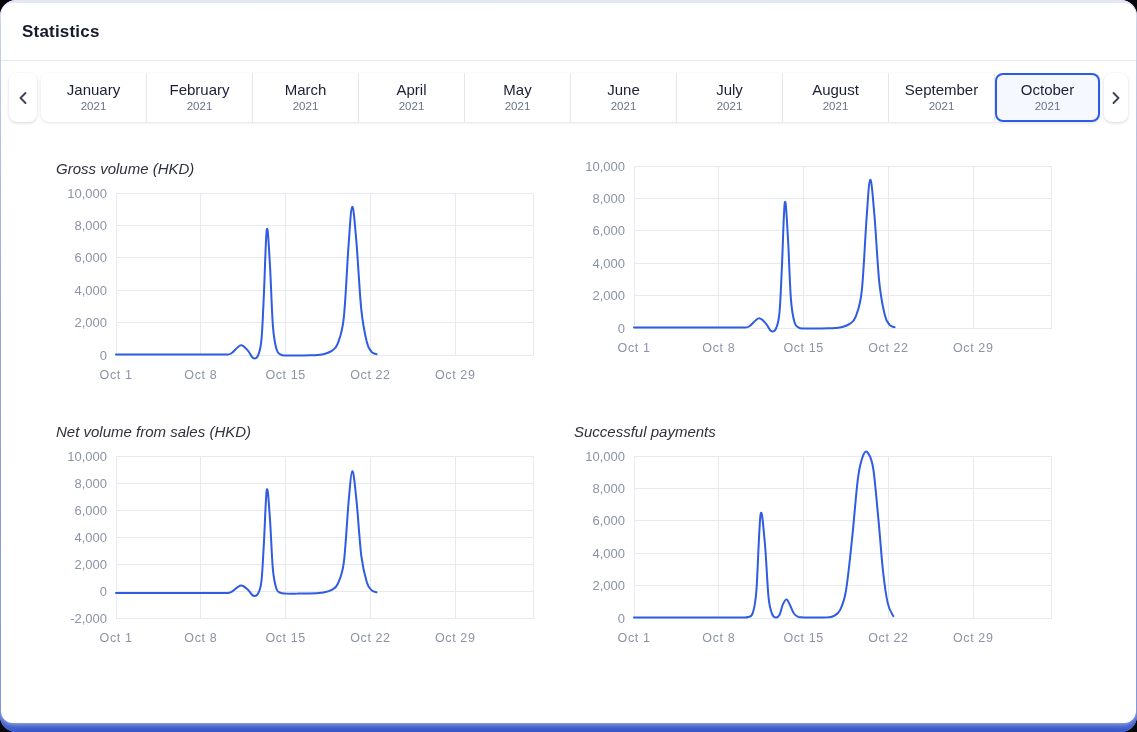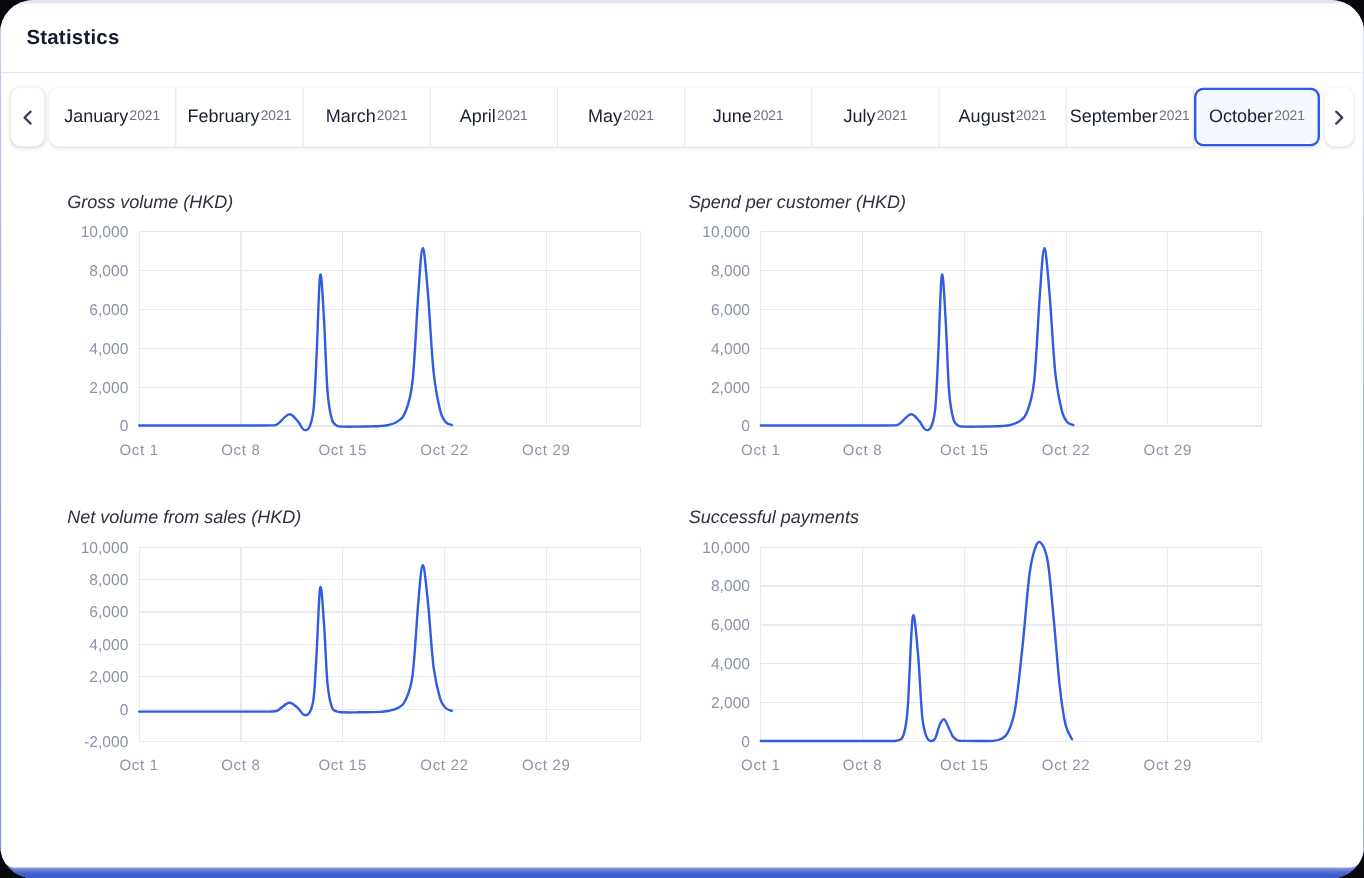--- a/index.html
+++ b/index.html
@@ -1,16 +1,16 @@
 <!DOCTYPE html>
 <html><head>
 <meta charset="utf-8">
 <style>
   html,body { margin:0; padding:0; background:#07080c; font-family:"Liberation Sans",sans-serif; }
-  .frame { position:relative; width:1137px; height:732px; border-radius:28px; overflow:hidden; background:#f0abfc; }
+  .frame { position:relative; width:1137px; height:732px; border-radius:16px; overflow:hidden; background:#f0abfc; }
   .backdrop { position:absolute; inset:0; border-radius:14px;
     background:linear-gradient(180deg,#e9edfb 0%,#c3cff4 3%,#5b76e4 45%,#3c61dd 100%); }
   .card { position:absolute; top:3px; left:1px; right:1px; bottom:9px; background:#fff; border-radius:12px;
     box-shadow:0 0 7px rgba(255,255,255,.85), 0 5px 18px rgba(20,30,70,.28); overflow:hidden; }
 
   .header { height:58px; display:flex; align-items:center; padding:0 21px; border-bottom:1px solid #e3e8ee; box-sizing:border-box; }
   .header h1 { margin:0; font-size:17px; font-weight:700; color:#15192d; letter-spacing:.2px; }
 
   .controls { display:flex; justify-content:flex-end; padding:16px 9px 0 0; }
   .radio-group { display:flex; align-items:center; gap:28px; background:#fff; border:1px solid #edeff3;
@@ -19,21 +19,21 @@
   .radio-dot { width:10px; height:10px; border-radius:50%; position:relative; border:2px solid #9aa2b1; background:#fff; }
   .radio-dot.on { border-color:#1b63e0; }
   .radio-dot.on::after { content:""; position:absolute; inset:1.5px; border-radius:50%; background:#1b63e0; }
   .radio-label { font-size:12.5px; color:#2f313d; }
 
   .tabs-row { display:flex; align-items:stretch; gap:4px; height:49px; padding:12px 8px 0 8px; }
   .nav-btn { width:28px; border:none; background:#fff; border-radius:8px; padding:0;
     box-shadow:0 1px 3px rgba(60,66,87,.22); display:flex; align-items:center; justify-content:center; cursor:pointer; }
   .nav-btn.right { width:24px; }
   .tabs { flex:1; display:flex; background:#fff; border-radius:8px; box-shadow:0 1px 3px rgba(60,66,87,.16); }
-  .tab { flex:1; display:flex; flex-direction:row; align-items:center; justify-content:center; gap:1px;
+  .tab { flex:1; display:flex; flex-direction:column; align-items:center; justify-content:center; gap:1px;
     border-right:1px solid #e3e8ee; cursor:pointer; box-sizing:border-box; }
   .tab:last-child { border-right:none; }
   .tab .month { font-size:15px; color:#1a1f36; line-height:1.2; }
   .tab .year { font-size:11.5px; color:#697386; line-height:1.2; }
   .tab.selected { border-radius:8px; background:#f5f8fe; box-shadow:inset 0 0 0 2px #2b5ce6; border-right-color:transparent; }
 
   .charts { display:grid; grid-template-columns:1fr 1fr; column-gap:40px; row-gap:40px; padding:38px 84px 0 55px; }
   .chart-title { margin:0 0 10px 0; font-size:15px; font-weight:400; color:#2f313d;font-style:italic; }
   svg.plot { display:block; width:100%; height:196px; overflow:visible; }
   svg.plot text { font-family:"Liberation Sans",sans-serif; }
@@ -129,21 +129,20 @@
             <text x="51" y="10.5" text-anchor="end" font-size="13" fill="#8b93a5">10,000</text>
             <text x="60" y="192" text-anchor="middle" font-size="12.5" fill="#8b93a5" letter-spacing="0.6">Oct 1</text>
             <text x="144.81159420289856" y="192" text-anchor="middle" font-size="12.5" fill="#8b93a5" letter-spacing="0.6">Oct 8</text>
             <text x="229.62318840579712" y="192" text-anchor="middle" font-size="12.5" fill="#8b93a5" letter-spacing="0.6">Oct 15</text>
             <text x="314.4347826086956" y="192" text-anchor="middle" font-size="12.5" fill="#8b93a5" letter-spacing="0.6">Oct 22</text>
             <text x="399.24637681159425" y="192" text-anchor="middle" font-size="12.5" fill="#8b93a5" letter-spacing="0.6">Oct 29</text>
             <path d="M60.0,167.6C62.0,167.6,68.1,167.6,72.1,167.6C76.2,167.6,80.2,167.6,84.2,167.6C88.3,167.6,92.3,167.6,96.3,167.6C100.4,167.6,104.4,167.6,108.5,167.6C112.5,167.6,116.5,167.6,120.6,167.6C124.6,167.6,128.7,167.6,132.7,167.6C136.7,167.6,140.8,167.6,144.8,167.6C148.9,167.6,152.9,167.6,156.9,167.6C161.0,167.6,166.0,167.7,169.0,167.5C172.1,167.3,172.5,168.1,175.1,166.5C177.7,165.0,182.0,158.7,184.8,158.3C187.6,157.8,190.0,161.8,192.1,163.9C194.1,166.1,195.3,170.1,196.9,170.9C198.5,171.8,200.3,171.9,201.8,169.0C203.2,166.1,204.4,163.3,205.4,153.4C206.4,143.5,206.9,128.2,207.8,109.7C208.7,91.2,209.8,47.9,210.8,42.5C211.9,37.1,212.9,61.2,213.9,77.3C214.9,93.3,215.8,124.7,216.9,138.8C218.0,153.0,219.2,157.5,220.5,162.3C221.8,167.1,223.3,166.6,224.8,167.7C226.3,168.7,227.8,168.3,229.6,168.5C231.4,168.6,233.7,168.6,235.7,168.6C237.7,168.6,238.7,168.5,241.7,168.5C244.8,168.4,250.6,168.4,253.9,168.3C257.1,168.2,258.7,168.2,261.1,168.0C263.5,167.8,266.0,167.7,268.4,167.0C270.8,166.4,273.4,165.7,275.7,163.9C277.9,162.2,279.7,162.2,281.7,156.7C283.7,151.1,286.0,147.2,287.8,130.7C289.6,114.3,291.2,76.3,292.6,57.8C294.0,39.3,294.9,20.0,296.3,19.8C297.6,19.5,299.0,39.1,300.5,56.2C302.0,73.4,303.6,106.2,305.3,122.6C307.1,139.1,309.1,148.0,310.8,155.0C312.5,162.1,314.0,162.7,315.6,164.8C317.3,166.8,319.7,166.8,320.5,167.2" fill="none" stroke="#2f5ce0" stroke-width="2" stroke-linecap="round"></path>
           </svg>
       </section>
       <section class="chart">
-        <h2 class="chart-title">Spend per customer (HKD)</h2>
         <svg class="plot" viewBox="0 0 478 196">
             <line x1="60" x2="60" y1="6" y2="168" stroke="#e6e9ef" stroke-width="1" shape-rendering="crispEdges"></line>
             <line x1="144.81159420289856" x2="144.81159420289856" y1="6" y2="168" stroke="#e6e9ef" stroke-width="1" shape-rendering="crispEdges"></line>
             <line x1="229.62318840579712" x2="229.62318840579712" y1="6" y2="168" stroke="#e6e9ef" stroke-width="1" shape-rendering="crispEdges"></line>
             <line x1="314.4347826086956" x2="314.4347826086956" y1="6" y2="168" stroke="#e6e9ef" stroke-width="1" shape-rendering="crispEdges"></line>
             <line x1="399.24637681159425" x2="399.24637681159425" y1="6" y2="168" stroke="#e6e9ef" stroke-width="1" shape-rendering="crispEdges"></line>
             <line x1="477.5" x2="477.5" y1="6" y2="168" stroke="#e6e9ef" stroke-width="1" shape-rendering="crispEdges"></line>
             <line x1="60" x2="478" y1="168" y2="168" stroke="#e6e9ef" stroke-width="1" shape-rendering="crispEdges"></line>
             <text x="51" y="172.5" text-anchor="end" font-size="13" fill="#8b93a5">0</text>
             <line x1="60" x2="478" y1="135.6" y2="135.6" stroke="#e6e9ef" stroke-width="1" shape-rendering="crispEdges"></line>

